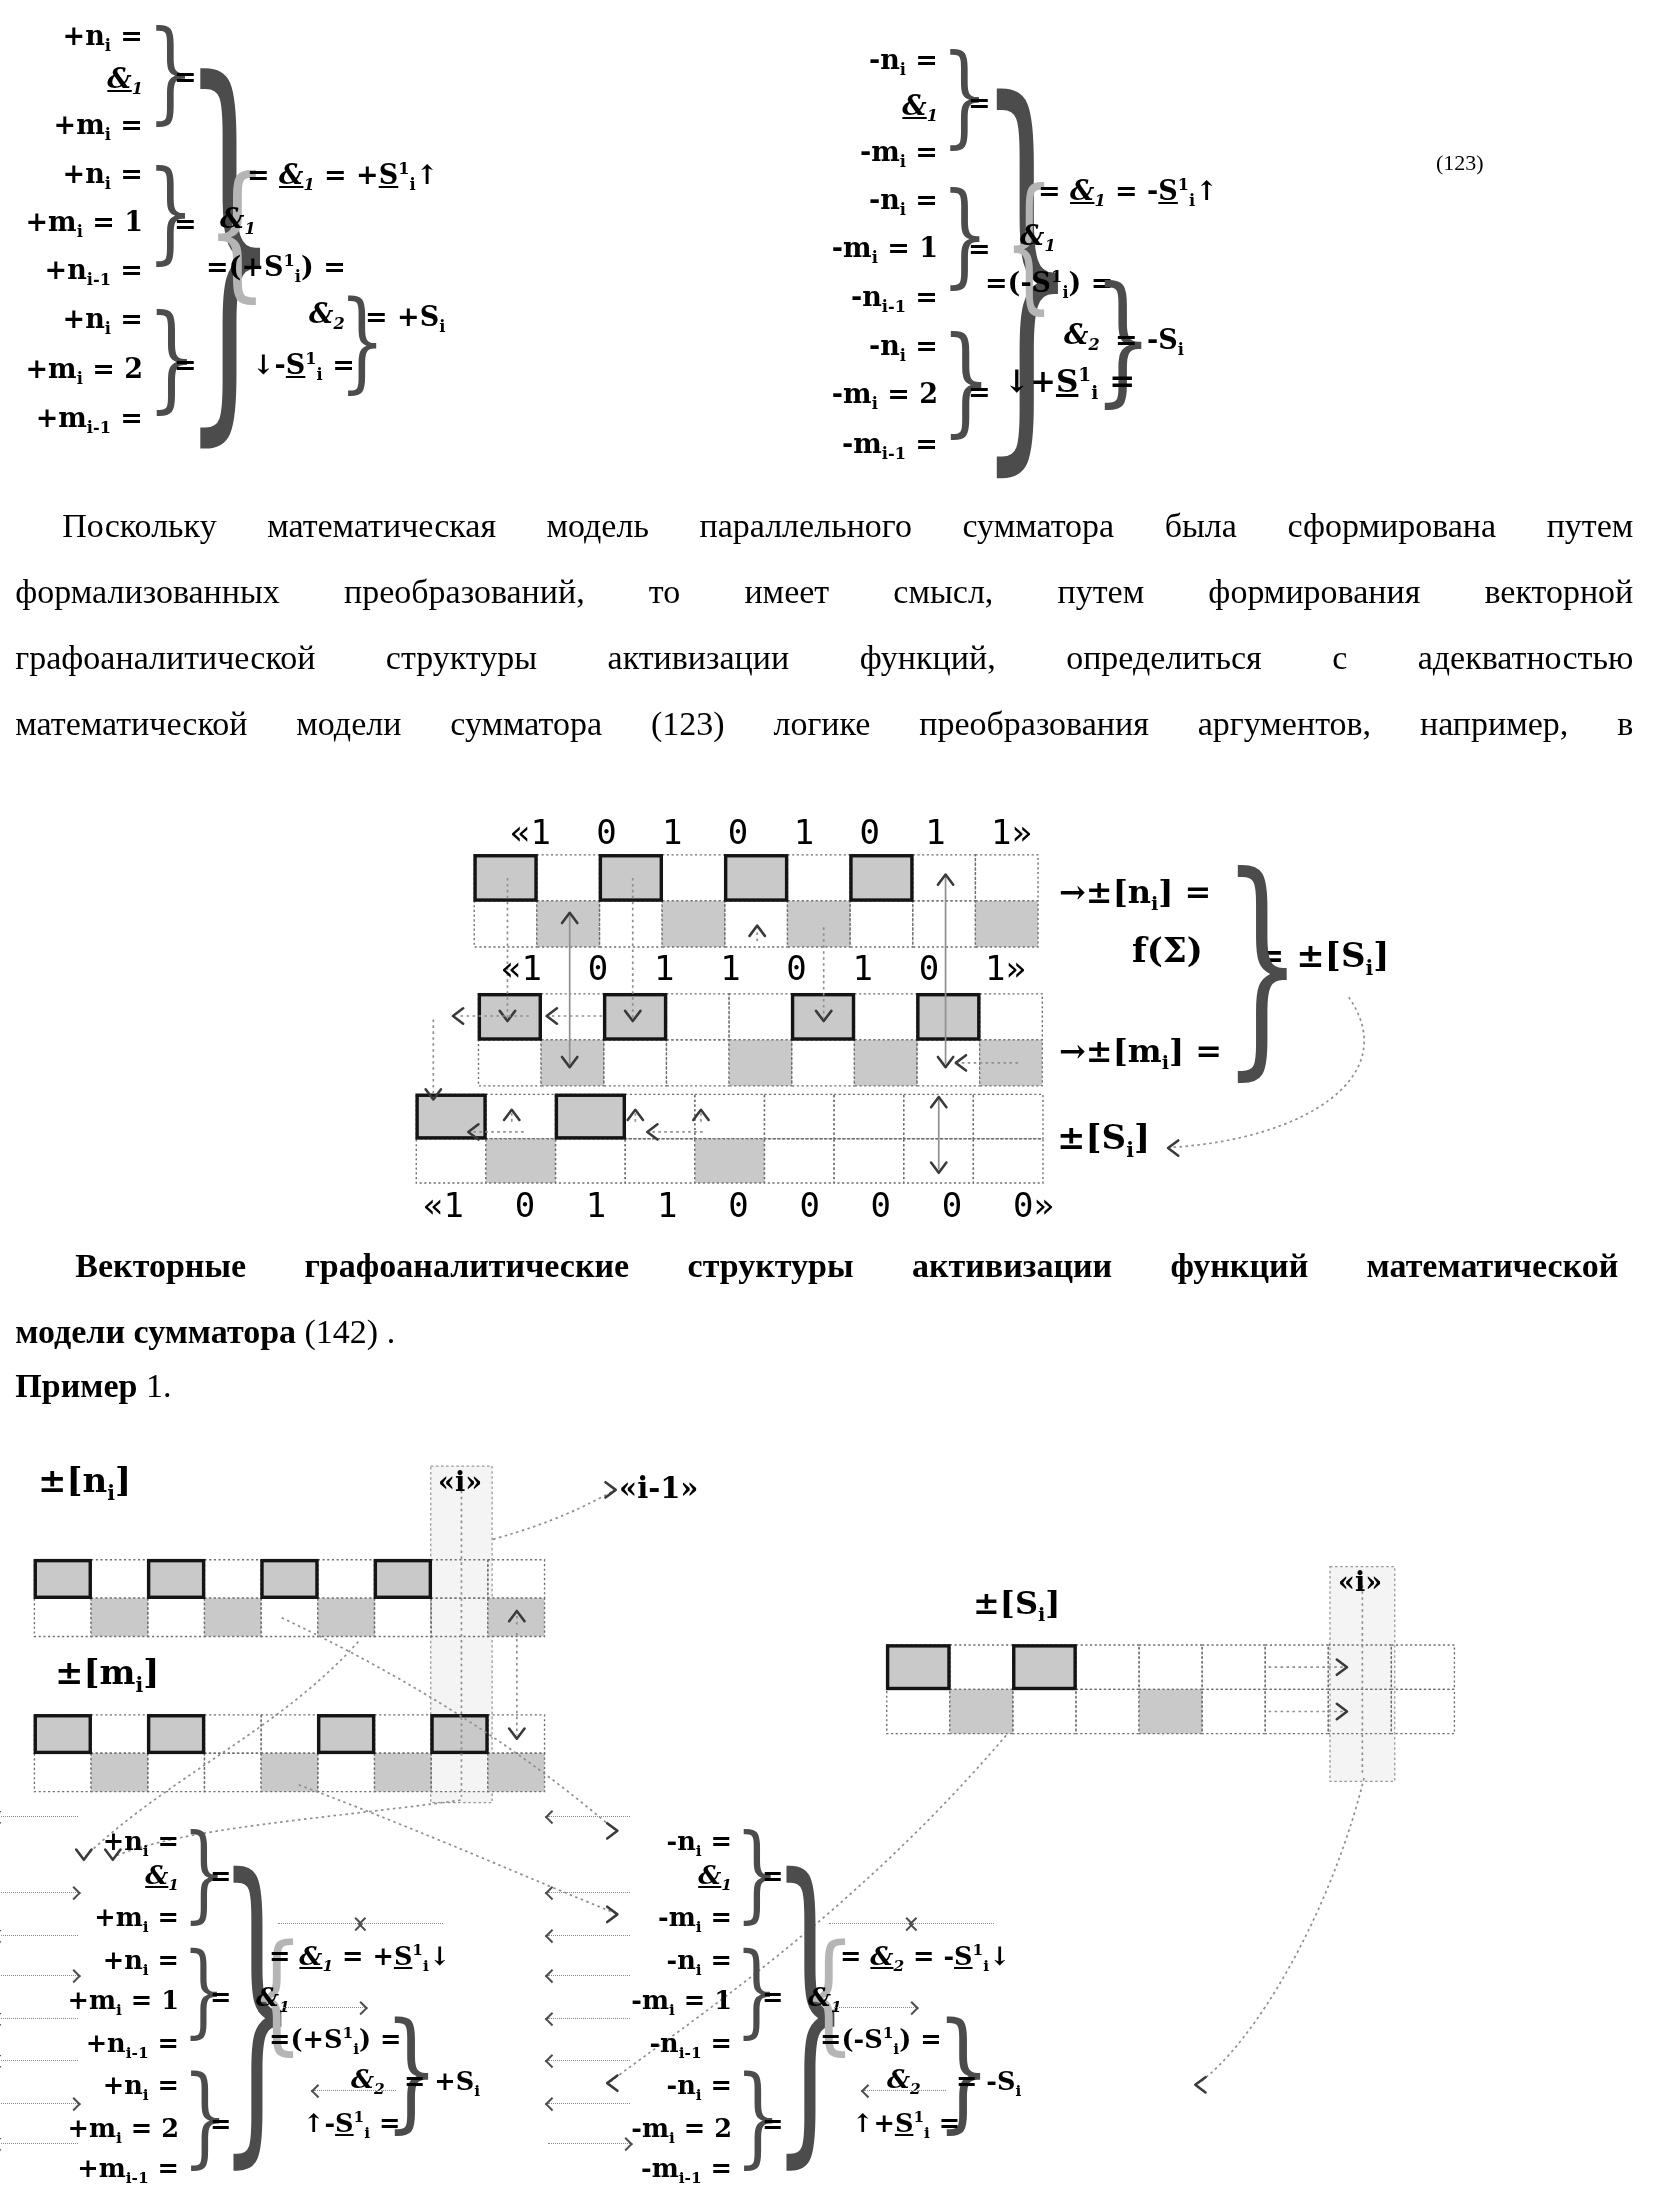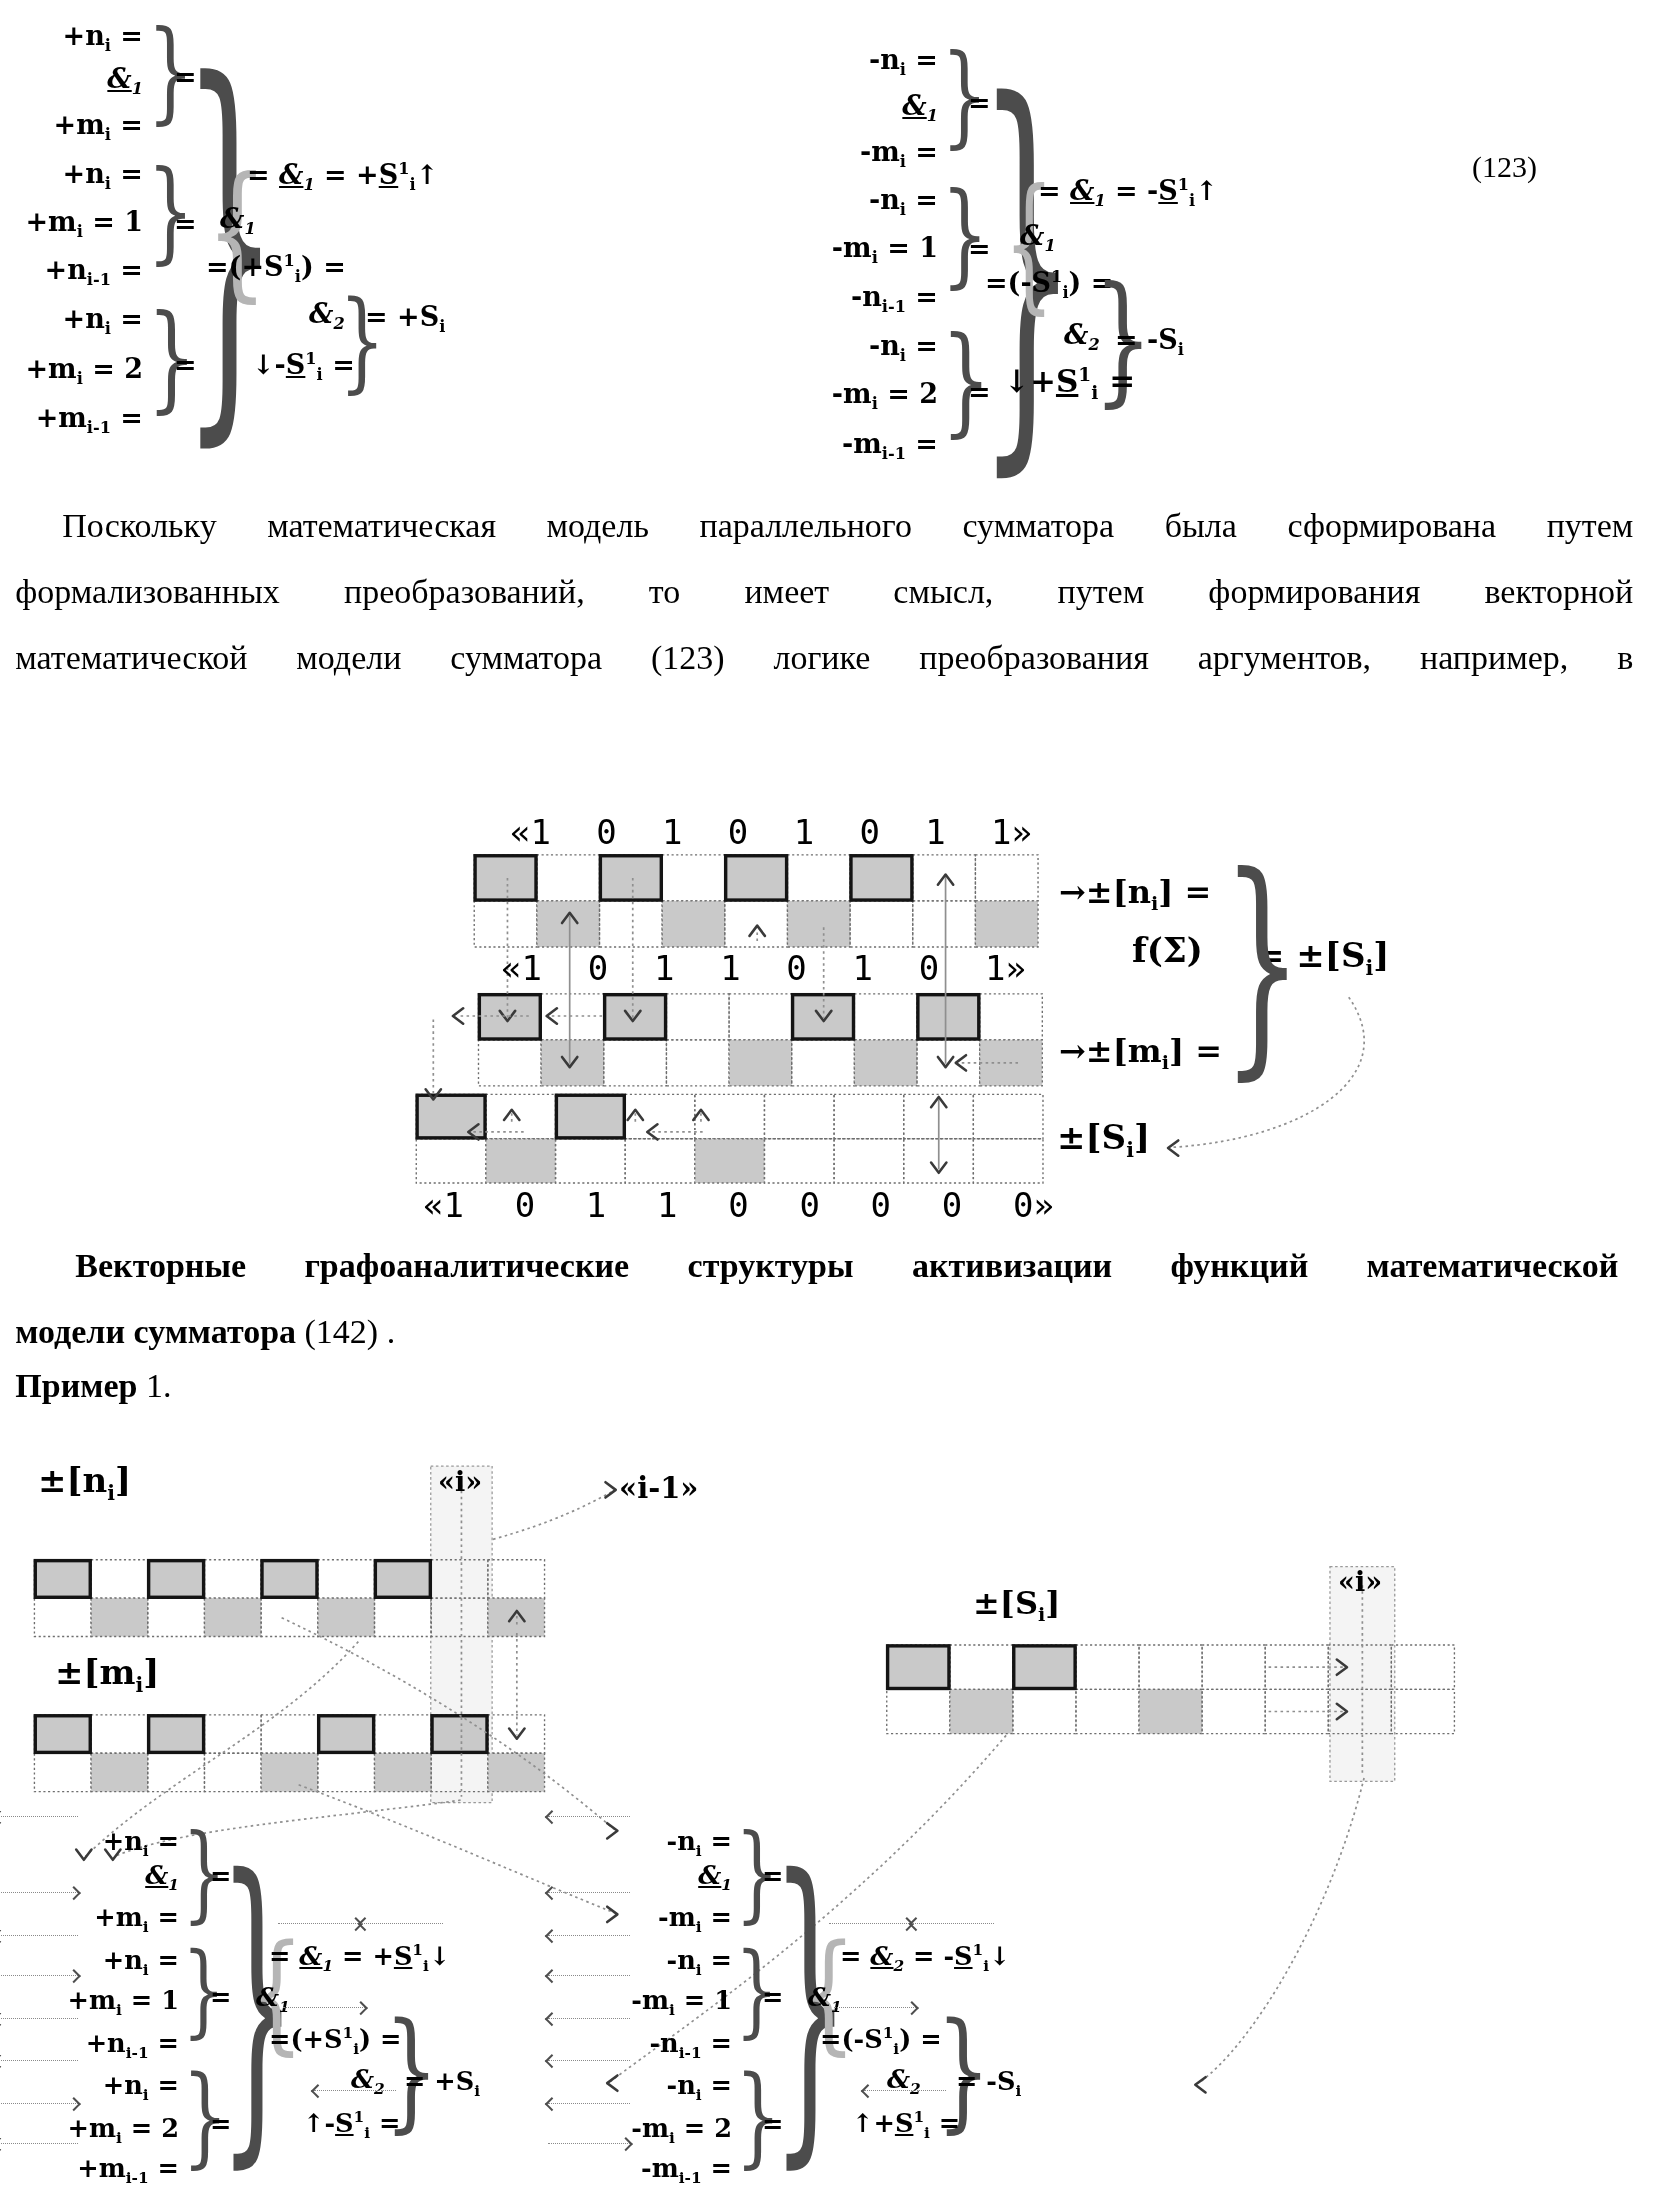--- a/index.html
+++ b/index.html
@@ -387,25 +387,26 @@
       <div class="abs fml" style="left: 852px; top: 2109px; font-size: 25.6px;"><span>↑+</span><span><span class="u">S</span><sup>1</sup><sub>i</sub></span><span> =</span></div>
       <div class="arr r" style="left: 829px; top: 1923px;"></div>
       <div class="arr l" style="left: 912px; top: 1923px;"></div>
       <div class="arr r" style="left: 834px; top: 2007px;"></div>
       <div class="arr l" style="left: 864px; top: 2090px;"></div>
     </div>
 
   <div class="para" style="top:493px">
     <div class="ln jline ind">Поскольку математическая модель параллельного сумматора была сформирована путем</div>
     <div class="ln jline">формализованных преобразований, то имеет смысл, путем формирования векторной</div>
+    <div class="ln jline">графоаналитической структуры активизации функций, определиться с адекватностью</div>
     <div class="ln jline">математической модели сумматора (123) логике преобразования аргументов, например, в</div>
   </div>
 
   <div class="para" style="top:1233px;width:1603px">
     <div class="ln jline ind2 hb">Векторные графоаналитические структуры активизации функций математической</div>
     <div class="ln"><span class="hb">модели сумматора</span><span> (142) .</span></div>
   </div>
 
   <div class="abs" style="left:15.3px;top:1367px;font-size:34px"><span class="hb">Пример</span><span> 1.</span></div>
 
-  <div class="abs" style="left:1472px;top:150px;font-size:30px">(123)</div>
+  <div class="abs" style="left:1436px;top:150px;font-size:22px">(123)</div>
 </div>
 
 
 </body></html>

